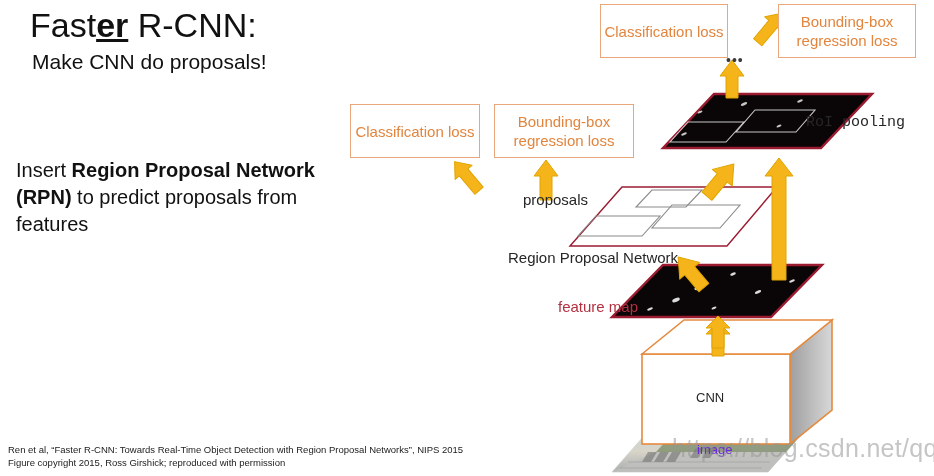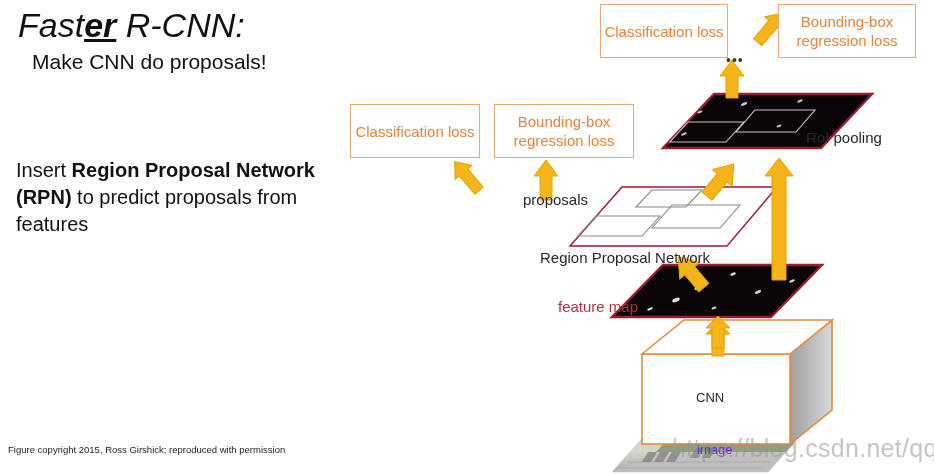--- a/index.html
+++ b/index.html
@@ -8,24 +8,23 @@
     background:#ffffff;
     font-family:"Liberation Sans", sans-serif;
     color:#000;
     overflow:hidden;
     position:relative;
   }
   #slide{position:absolute;inset:0;width:934px;height:476px;}
 
   
   .title{
-    position:absolute; left:18px; top:6px;
+    position:absolute; left:30px; top:6px;
     font-size:34px; letter-spacing:0px; color:#111;
     white-space:nowrap;
-    font-style:italic;
   }
   .title b{font-weight:bold;text-decoration:underline;}
   .subtitle{
     position:absolute; left:32px; top:50px;
     font-size:21px; color:#111; white-space:nowrap;
   }
   .para{
     position:absolute; font-size:20px; color:#111; line-height:27px;
   }
   .para b{font-weight:bold;}
@@ -50,22 +49,22 @@
     box-sizing:border-box;
   }
   #loss-cls-top{left:600px; top:4px; width:128px; height:54px;}
   #loss-bbox-top{left:778px; top:4px; width:138px; height:54px;}
   #loss-cls-mid{left:350px; top:104px; width:130px; height:54px;}
   #loss-bbox-mid{left:494px; top:104px; width:140px; height:54px;}
 
   
   .lbl{position:absolute; font-size:15px; color:#262626; white-space:nowrap;}
   #lbl-proposals{left:505px; top:191px;margin-left:18px;}
-  #lbl-rpn{left:508px; top:249px;margin-left:32px;}
-  #lbl-roi{left:806px; top:129px;}
+  #lbl-rpn{left:508px; top:249px;}
+  #lbl-roi{left:806px; top:114px;font-family:Liberation Mono, monospace;}
   #lbl-featuremap{left:558px; top:298px; color:#B33040;}
   #lbl-cnn{left:696px; top:390px; font-size:13px;}
   #lbl-image{left:697px; top:442px; font-size:13px; color:#6d28d9;}
   #ellipsis{left:726px; top:52px; font-size:14px; letter-spacing:1px; color:#3a3a3a;}
 
   
   #gfx{position:absolute;left:0;top:0;width:934px;height:476px;}
 
   
   .watermark{
@@ -197,20 +196,21 @@
   </svg>
 
   <div class="title"><span>Fast</span><b>er</b><span> R-CNN:</span></div>
 
   <div class="subtitle">Make CNN do proposals!</div>
 
   <div class="para" id="para1"><span>Insert </span><b>Region Proposal Network (RPN)</b><span> to predict proposals from features</span></div>
 
 
   <div class="footnote">
+    <div>Ren et al, “Faster R-CNN: Towards Real-Time Object Detection with Region Proposal Networks”, NIPS 2015</div>
     <div>Figure copyright 2015, Ross Girshick; reproduced with permission</div>
   </div>
 
   <div class="lossbox" id="loss-cls-top">Classification loss</div>
   <div class="lossbox" id="loss-bbox-top">Bounding-box regression loss</div>
   <div class="lossbox" id="loss-cls-mid">Classification loss</div>
   <div class="lossbox" id="loss-bbox-mid">Bounding-box regression loss</div>
 
   <div class="lbl" id="ellipsis">•••</div>
   <div class="lbl" id="lbl-proposals">proposals</div>

